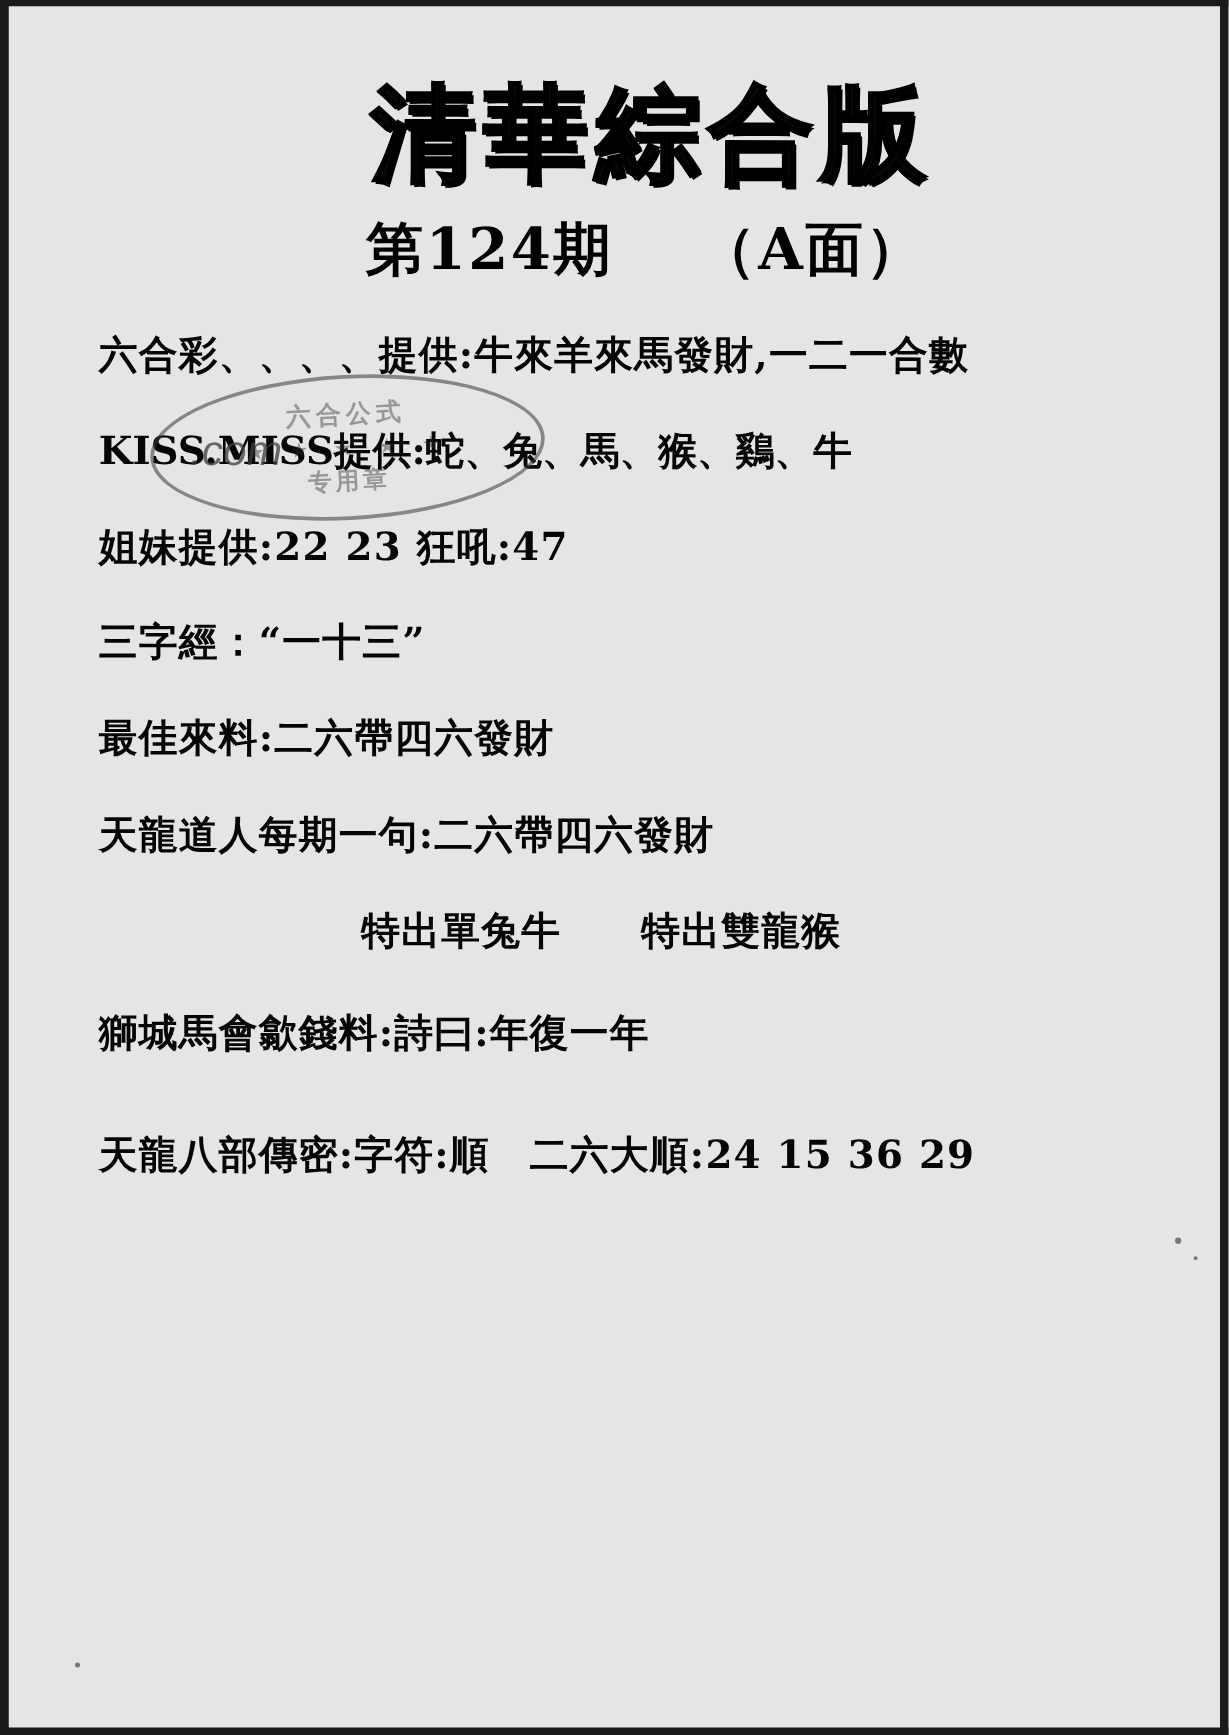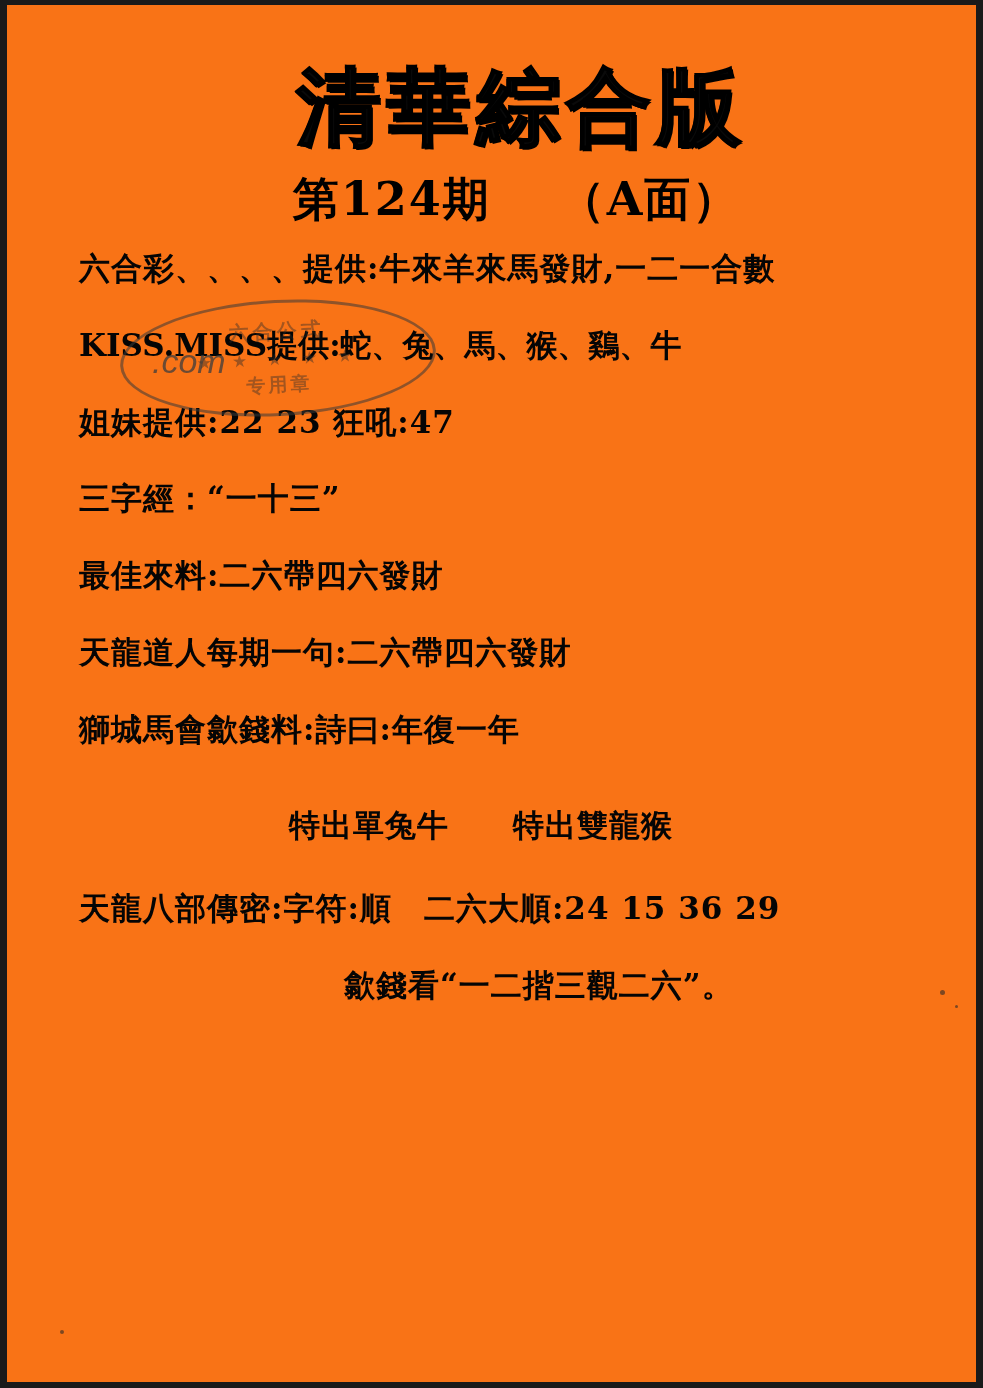--- a/index.html
+++ b/index.html
@@ -11,21 +11,21 @@
     width: 983px;
     height: 1388px;
     font-family: "DejaVu Sans", sans-serif;
     color: #000000;
   }
   .page {
     position: relative;
     width: 983px;
     height: 1388px;
     box-sizing: border-box;
-    background: #f97316;
+    background: #e5e5e5;
     overflow: hidden;
   }
   
   .edge-left {
     position: absolute;
     left: 0; top: 0;
     width: 7px; height: 1388px;
     background: #1a1a1a;
   }
   .edge-right {
@@ -76,21 +76,21 @@
     font-family: "DejaVu Serif", serif;
     letter-spacing: 2px;
     padding-left: 50px;
   }
   .issue-line .face {
     margin-left: 68px;
   }
 
   
   .lines {
-    margin-top: 18px;
+    margin-top: 34px;
     padding-left: 72px;
     padding-right: 46px;
   }
   .line {
     font-family: "DejaVu Serif", serif;
     font-weight: bold;
     font-size: 31px;
     line-height: 1.25;
     margin-bottom: 38px;
     white-space: pre;
@@ -191,24 +191,23 @@
       <span>第124期</span><span class="face">（A面）</span>
     </div>
 
     <div class="lines">
       <div class="line">六合彩、、、、提供:牛來羊來馬發財,一二一合數</div>
       <div class="line latin">KISS.MISS提供:蛇、兔、馬、猴、鷄、牛</div>
       <div class="line">姐妹提供:22 23 狂吼:47</div>
       <div class="line">三字經：“一十三”</div>
       <div class="line">最佳來料:二六帶四六發財</div>
       <div class="line">天龍道人每期一句:二六帶四六發財</div>
+      <div class="line indent-1">特出單兔牛　　特出雙龍猴</div>
       <div class="line gap-big">獅城馬會歙錢料:詩曰:年復一年</div>
-      <div class="line indent-1">特出單兔牛　　特出雙龍猴</div>
       <div class="line">天龍八部傳密:字符:順　二六大順:24 15 36 29</div>
-      <div class="line indent-2">歙錢看“一二揩三觀二六”。</div>
     </div>
 
   </div>
 
   <div class="stamp">
     <div class="stamp-inner">
       <div class="stamp-top">六合公式</div>
       <div class="stamp-stars">★ ★ ★ ★ ★</div>
       <div class="stamp-bottom">专用章</div>
     </div>

